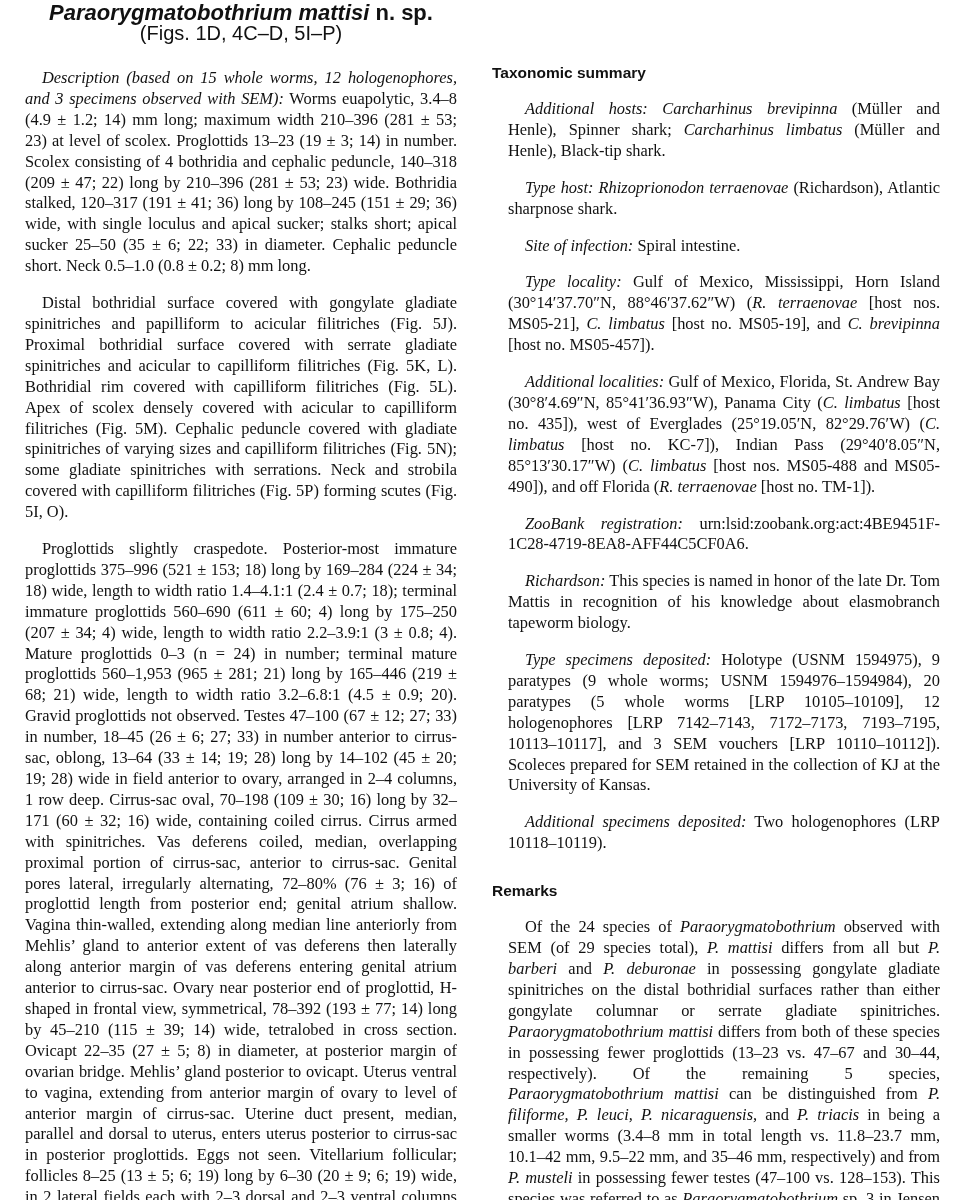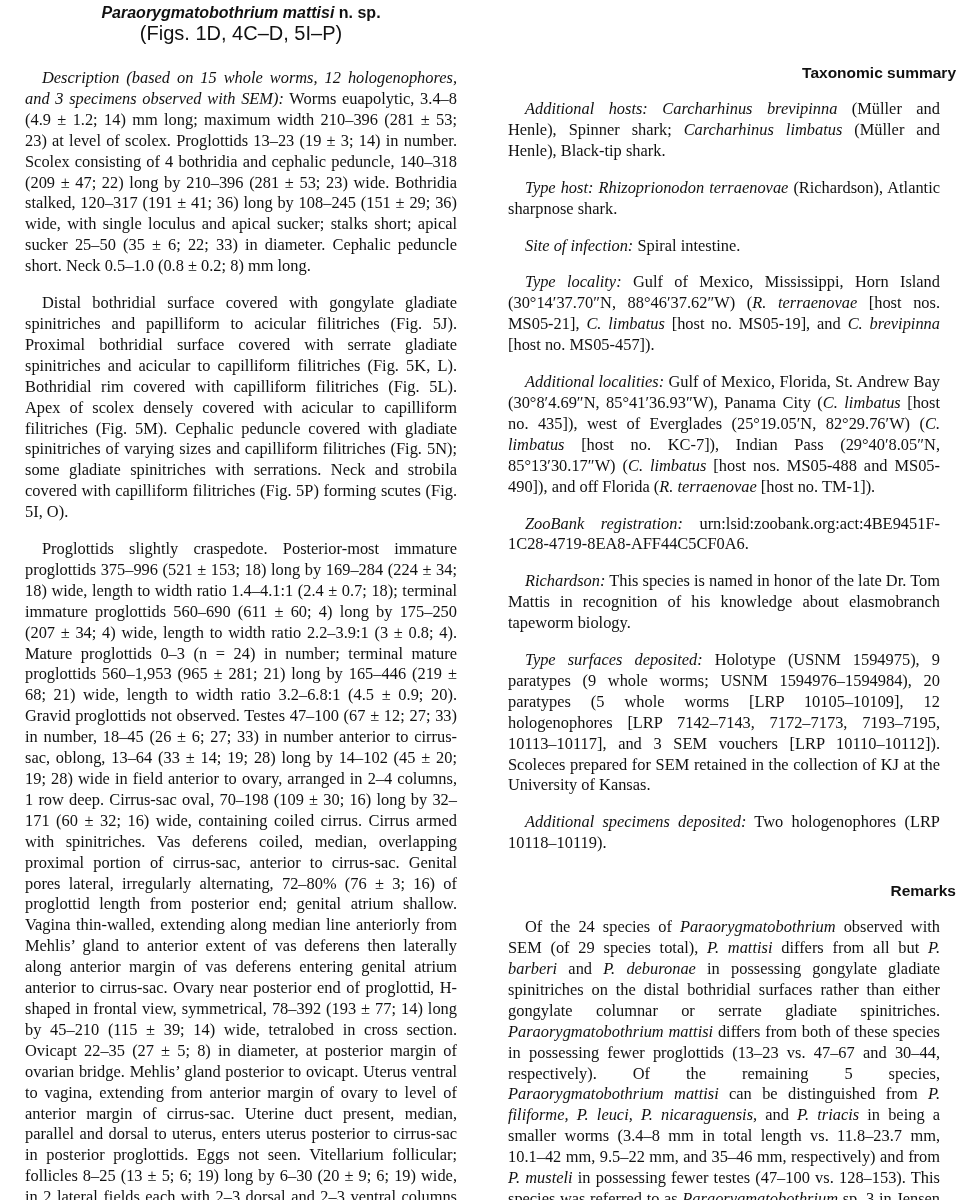--- a/index.html
+++ b/index.html
@@ -11,33 +11,33 @@
   .col {
     position: absolute; top: 0;
     font-size: 16.4px; line-height: 20.9px;
     text-align: justify; hyphens: none;
   }
   .col-left { left: 9px; width: 464px; }
   .col-right { left: 492px; width: 464px; }
   .title-block { text-align: center; padding-top: 3px; margin-bottom: 24px; }
   .species-title {
     font-family: "Liberation Sans", "DejaVu Sans", sans-serif;
-    font-size: 16px; font-weight: bold; line-height: 20px; margin: 0;
+    font-size: 22px; font-weight: bold; line-height: 20px; margin: 0;
   }
   .species-title .nsp { font-style: normal; }
   .figs-ref {
     font-family: "Liberation Sans", "DejaVu Sans", sans-serif;
     font-size: 20px; line-height: 21px; margin: 0;
   }
   p { margin: 16px; text-indent: 17px; }
   p.gap { margin-top: 6px; }
   .section-head {
     font-family: "Liberation Sans", "DejaVu Sans", sans-serif;
     font-weight: bold; font-size: 15.5px; line-height: 20px;
-    margin: 0 0 13px 0; text-align: right; text-indent: 0;
+    margin: 0 0 13px 0; text-align: left; text-indent: 0;
   }
   .section-head.first { margin-top: 63px; }
   .section-head.remarks { margin-top: 27px; }
   i, .it { font-style: italic; }
 </style>
 </head>
 <body>
 
 <div class="col col-left">
   <div class="title-block">
@@ -60,20 +60,20 @@
   <p><i>Site of infection:</i><span> Spiral intestine.</span></p>
 
   <p><i>Type locality:</i><span> Gulf of Mexico, Mississippi, Horn Island (30°14′37.70″N, 88°46′37.62″W) (</span><i>R. terraenovae</i><span> [host nos. MS05-21], </span><i>C. limbatus</i><span> [host no. MS05-19], and </span><i>C. brevipinna</i><span> [host no. MS05-457]).</span></p>
 
   <p><i>Additional localities:</i><span> Gulf of Mexico, Florida, St. Andrew Bay (30°8′4.69″N, 85°41′36.93″W), Panama City (</span><i>C. limbatus</i><span> [host no. 435]), west of Everglades (25°19.05′N, 82°29.76′W) (</span><i>C. limbatus</i><span> [host no. KC-7]), Indian Pass (29°40′8.05″N, 85°13′30.17″W) (</span><i>C. limbatus</i><span> [host nos. MS05-488 and MS05-490]), and off Florida (</span><i>R. terraenovae</i><span> [host no. TM-1]).</span></p>
 
   <p><i>ZooBank registration:</i><span> urn:lsid:zoobank.org:act:4BE9451F-1C28-4719-8EA8-AFF44C5CF0A6.</span></p>
 
   <p><i>Richardson:</i><span> This species is named in honor of the late Dr. Tom Mattis in recognition of his knowledge about elasmobranch tapeworm biology.</span></p>
 
-  <p class="gap"><i>Type surfaces deposited:</i><span> Holotype (USNM 1594975), 9 paratypes (9 whole worms; USNM 1594976–1594984), 20 paratypes (5 whole worms [LRP 10105–10109], 12 hologenophores [LRP 7142–7143, 7172–7173, 7193–7195, 10113–10117], and 3 SEM vouchers [LRP 10110–10112]). Scoleces prepared for SEM retained in the collection of KJ at the University of Kansas.</span></p>
+  <p class="gap"><i>Type specimens deposited:</i><span> Holotype (USNM 1594975), 9 paratypes (9 whole worms; USNM 1594976–1594984), 20 paratypes (5 whole worms [LRP 10105–10109], 12 hologenophores [LRP 7142–7143, 7172–7173, 7193–7195, 10113–10117], and 3 SEM vouchers [LRP 10110–10112]). Scoleces prepared for SEM retained in the collection of KJ at the University of Kansas.</span></p>
 
   <p><i>Additional specimens deposited:</i><span> Two hologenophores (LRP 10118–10119).</span></p>
 
   <div class="section-head remarks">Remarks</div>
 
   <p><span>Of the 24 species of </span><i>Paraorygmatobothrium</i><span> observed with SEM (of 29 species total), </span><i>P. mattisi</i><span> differs from all but </span><i>P. barberi</i><span> and </span><i>P. deburonae</i><span> in possessing gongylate gladiate spinitriches on the distal bothridial surfaces rather than either gongylate columnar or serrate gladiate spinitriches. </span><i>Paraorygmatobothrium mattisi</i><span> differs from both of these species in possessing fewer proglottids (13–23 vs. 47–67 and 30–44, respectively). Of the remaining 5 species, </span><i>Paraorygmatobothrium mattisi</i><span> can be distinguished from </span><i>P. filiforme, P. leuci, P. nicaraguensis,</i><span> and </span><i>P. triacis</i><span> in being a smaller worms (3.4–8 mm in total length vs. 11.8–23.7 mm, 10.1–42 mm, 9.5–22 mm, and 35–46 mm, respectively) and from </span><i>P. musteli</i><span> in possessing fewer testes (47–100 vs. 128–153). This species was referred to as </span><i>Paraorygmatobothrium</i><span> sp. 3 in Jensen and Bullard (2010).</span></p>
 </div>
 
 </body></html>

